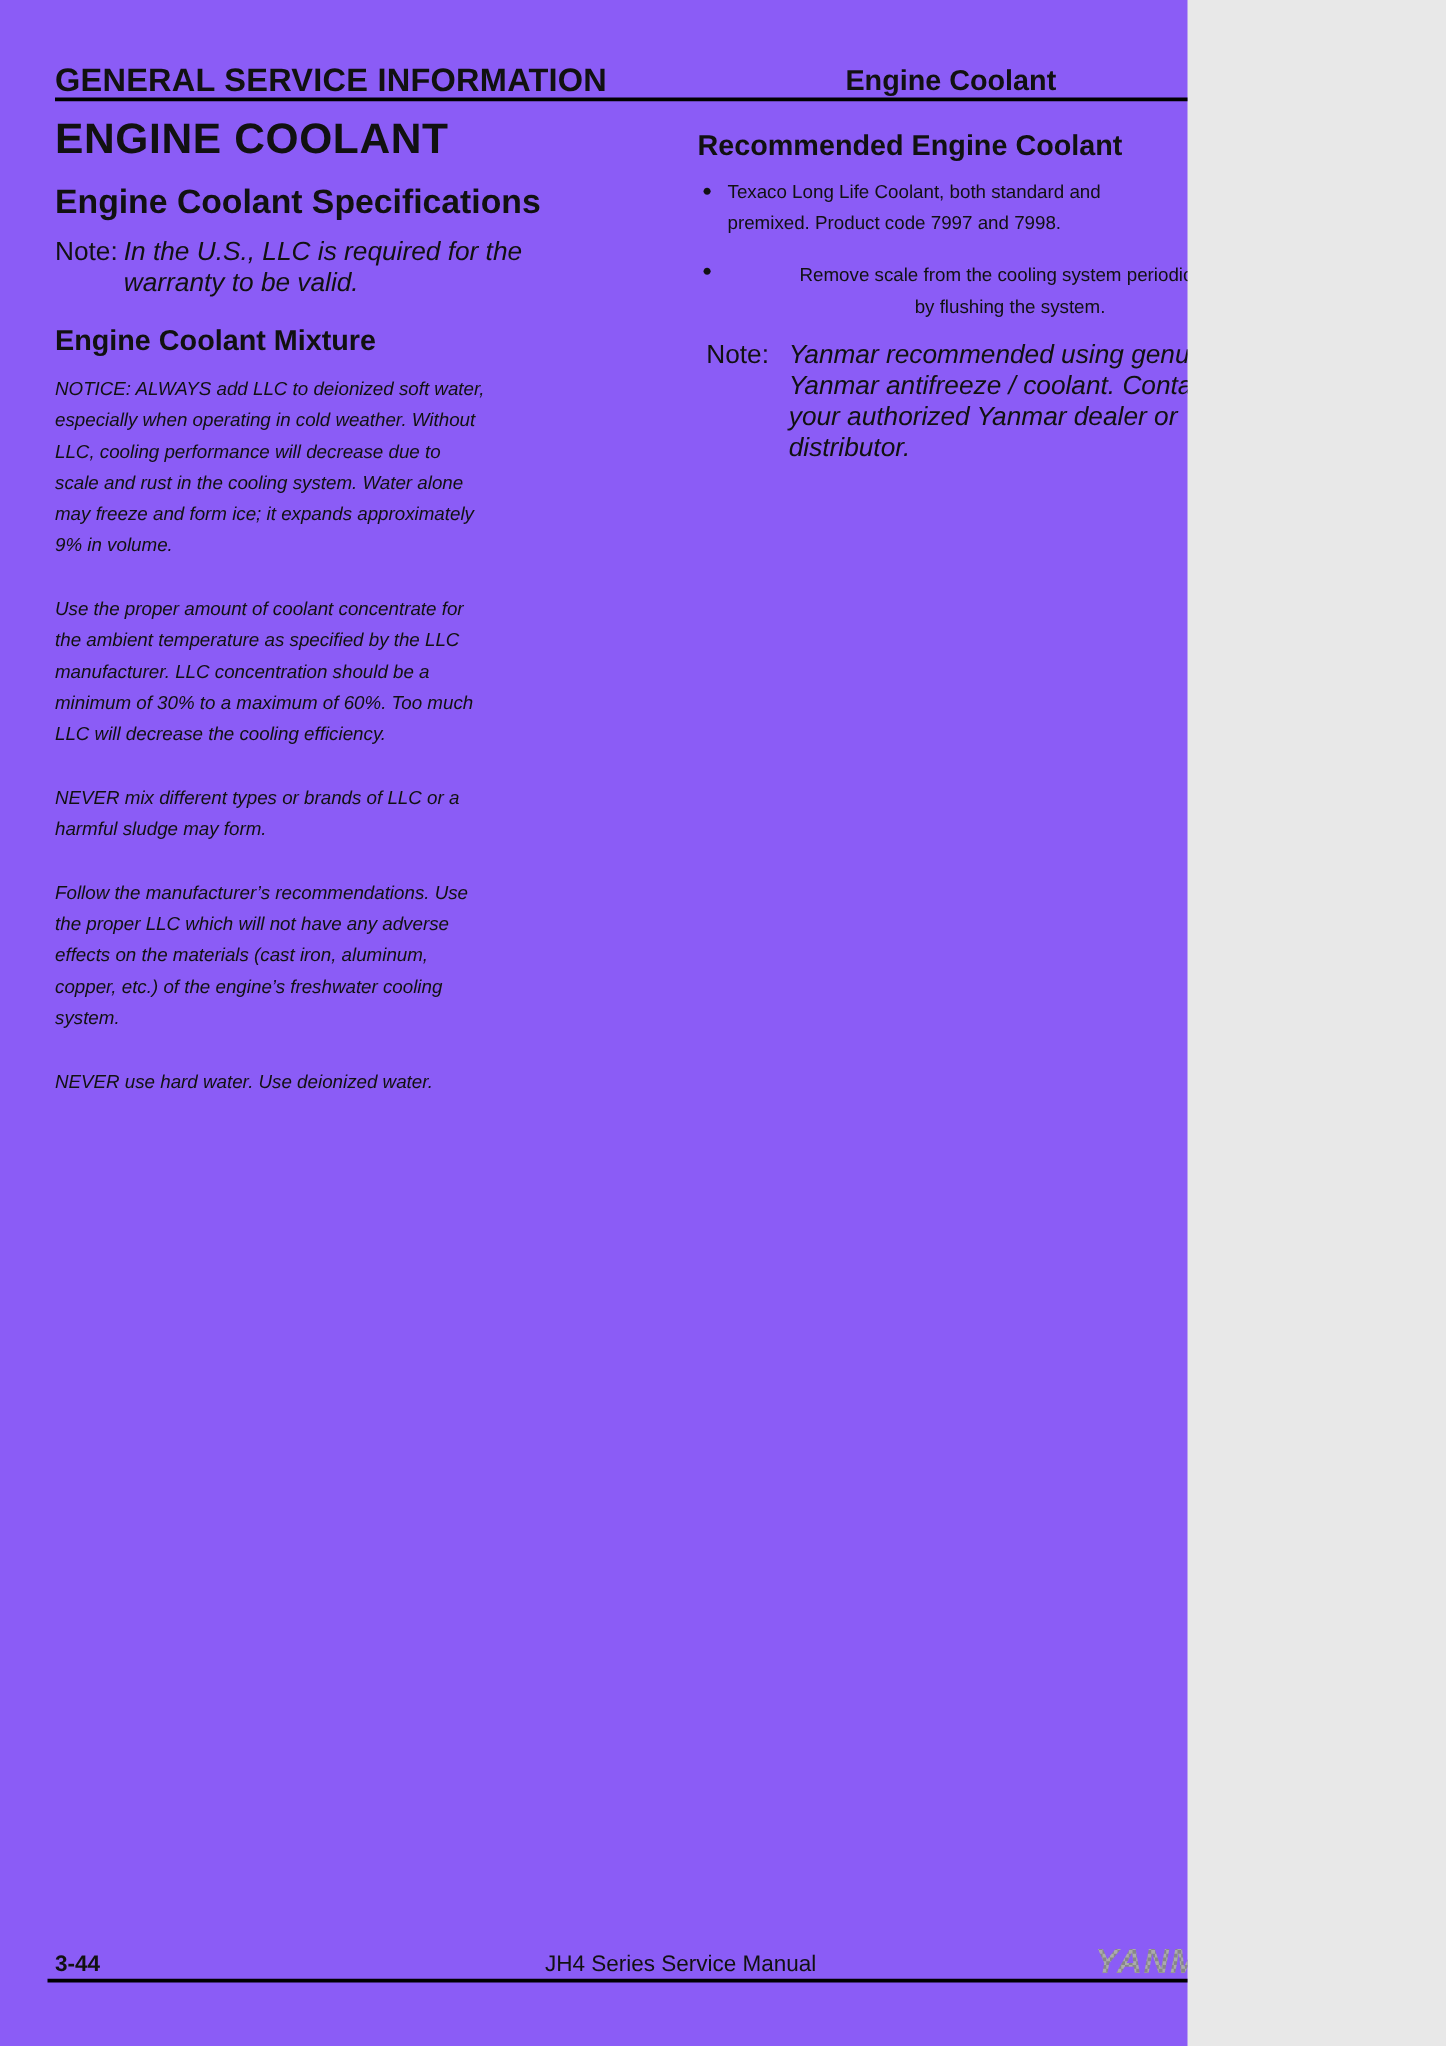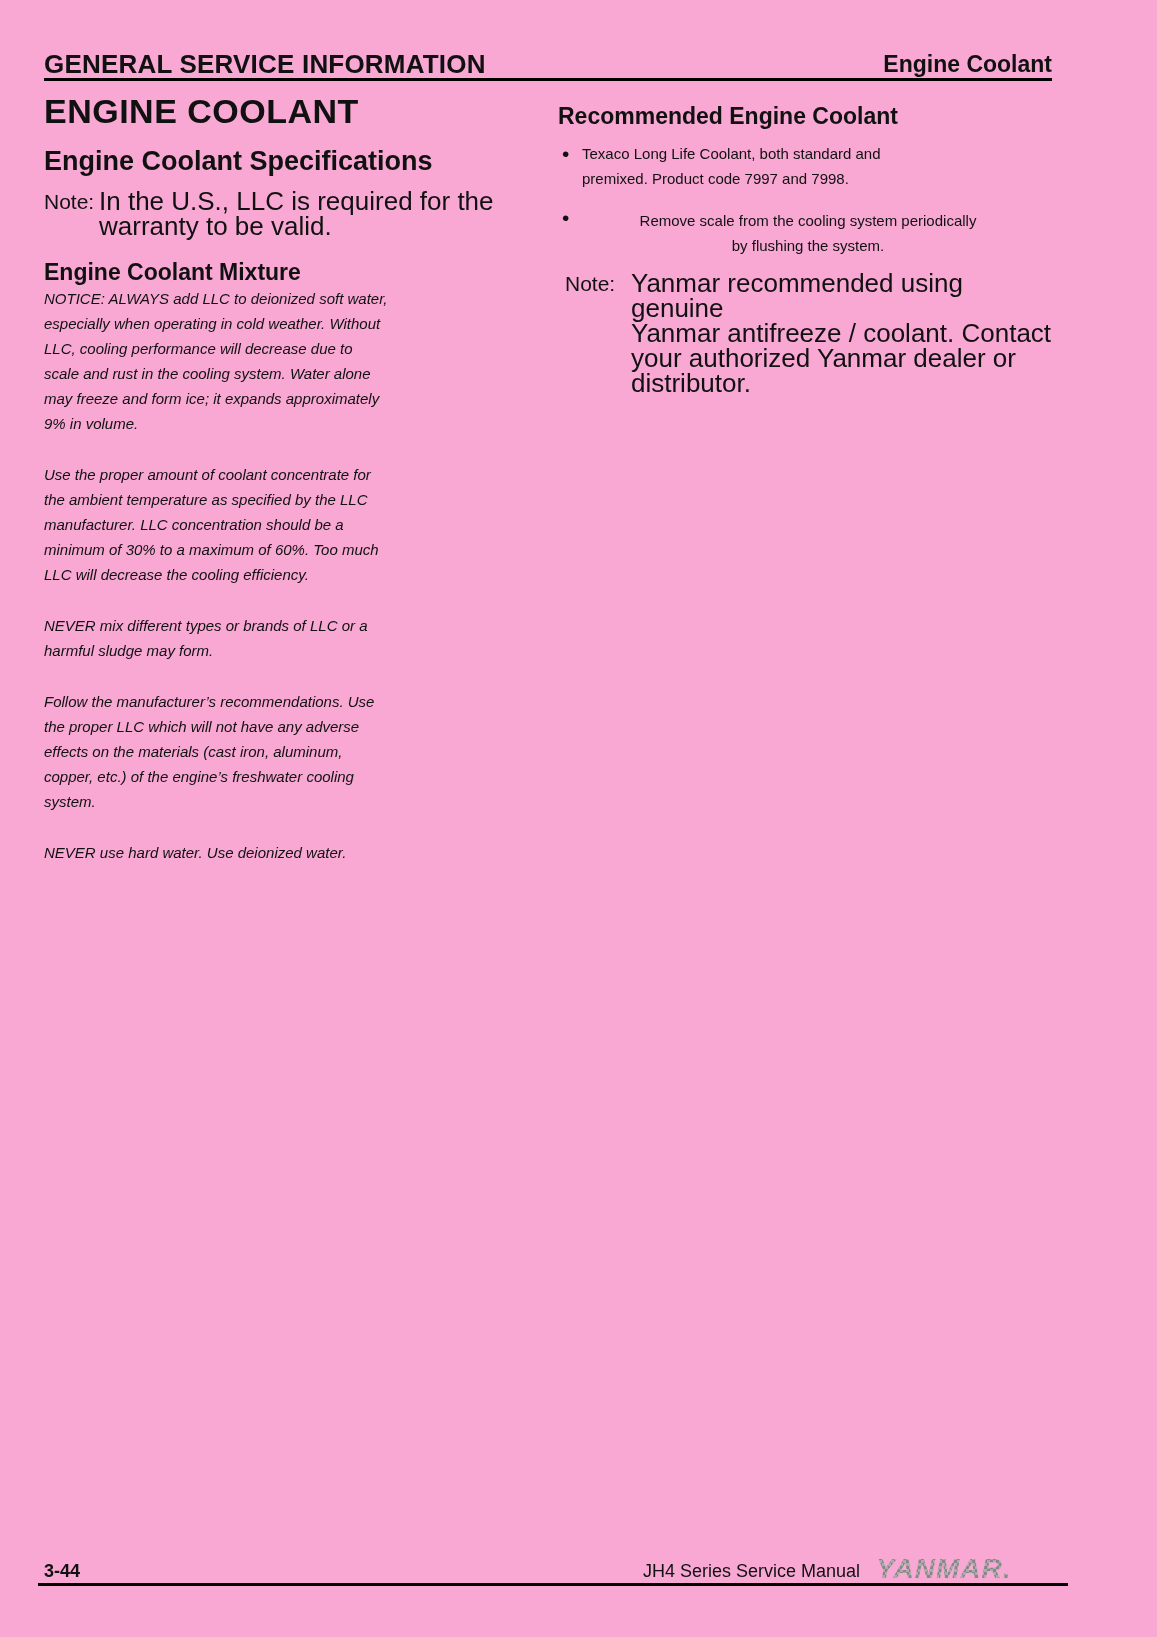--- a/index.html
+++ b/index.html
@@ -1,19 +1,19 @@
 <!DOCTYPE html>
 <html><head>
 <meta charset="utf-8">
 <style>
   html,body{margin:0;padding:0;background:#e8e8e8;}
   .page{
     position:relative;
-    width:1157px;height:1637px;
-    background:#f9a8d4;
+    width:950px;height:1637px;
+    background:#8b5cf6;
     font-family:"Liberation Sans","DejaVu Sans",sans-serif;
     color:#111;
     overflow:hidden;
   }
   
   .hdr-left{
     position:absolute;left:44px;top:49px;
     font-size:26px;font-weight:bold;letter-spacing:.2px;
     white-space:nowrap;
   }
@@ -31,28 +31,28 @@
 
   .h1{font-size:34px;font-weight:bold;line-height:40px;margin:0 0 14px 0;letter-spacing:.5px;}
   .h2{font-size:27px;font-weight:bold;line-height:32px;margin:0 0 12px 0;}
   .h3{font-size:23px;font-weight:bold;line-height:27px;margin:0;}
 
   .body-txt{font-size:15px;line-height:25px;white-space:pre-line;}
   .ital{font-style:italic;}
 
   .note-row{display:flex;align-items:flex-start;}
   .note-label{flex:0 0 auto;font-size:21px;line-height:25px;}
-  .note-body{font-size:26px;line-height:25px;white-space:pre-line;}
+  .note-body{font-size:21px;line-height:25px;white-space:pre-line;font-style:italic;}
 
   .note-left{margin:0 0 0 0;}
   .note-left .note-label{width:55px;}
 
   .mixture-head{margin-top:20px;}
   .p-block{margin:0 0 26px 0;}
-  .first-p{}
+  .first-p{margin-top:13px;}
 
   .rc-h3{margin-bottom:11px;}
   .bullet-row{position:relative;padding-left:24px;margin-bottom:14px;}
   .bullet-row.second{margin-bottom:17px;}
   .bullet-dot{position:absolute;left:4px;top:0;font-size:21px;line-height:25px;}
   .rc-para{margin-bottom:13px;text-align:center;}
   .note-right{padding-left:7px;}
   .note-right .note-label{width:66px;}
 
   

